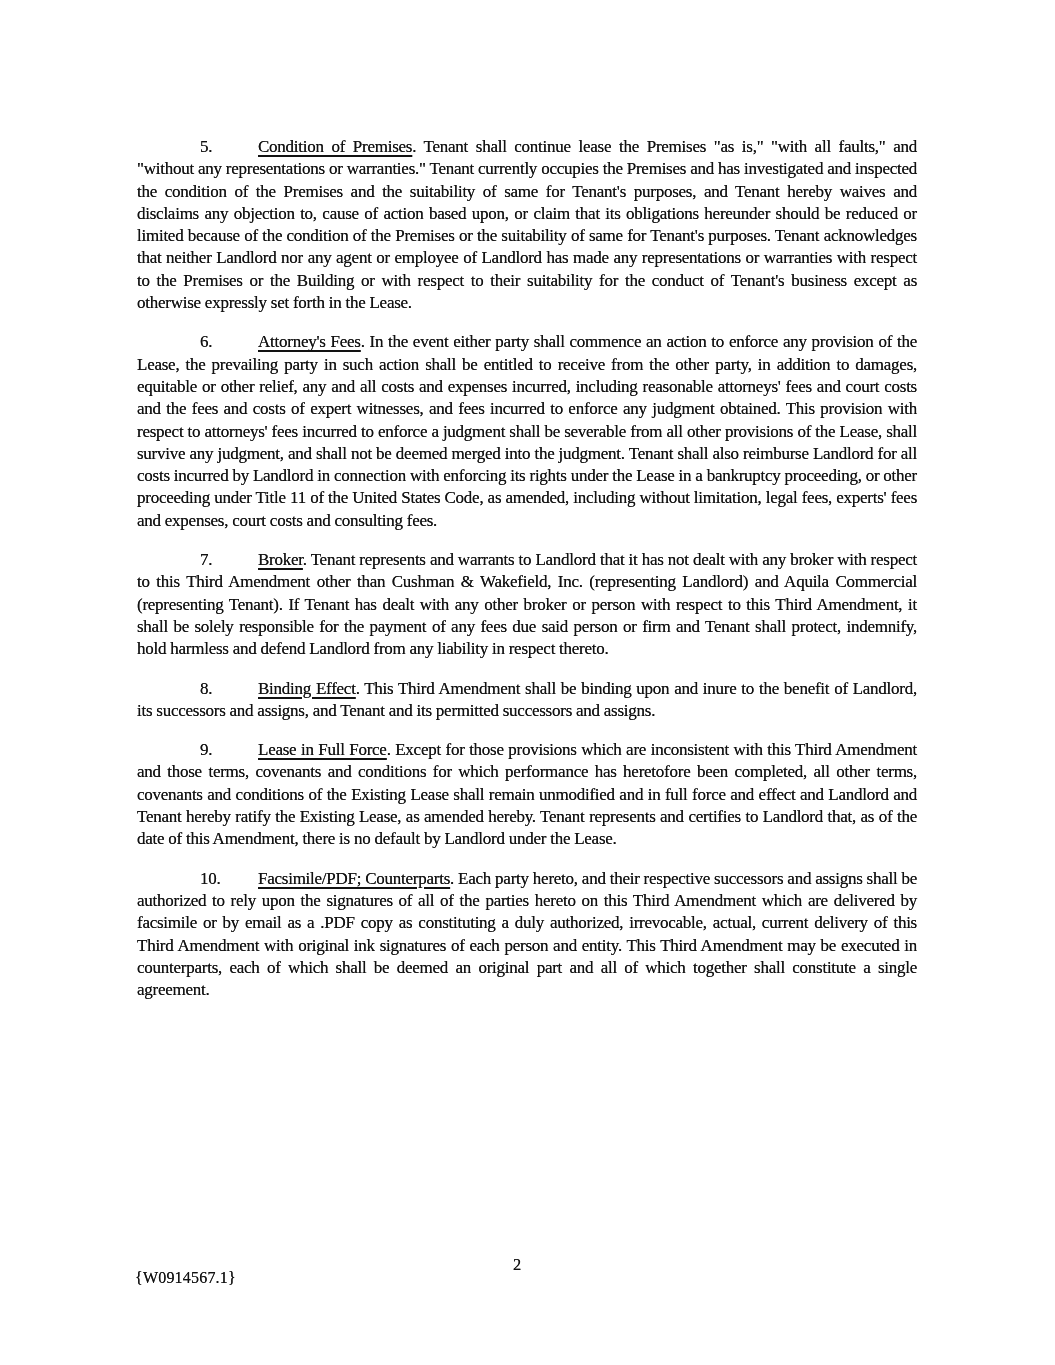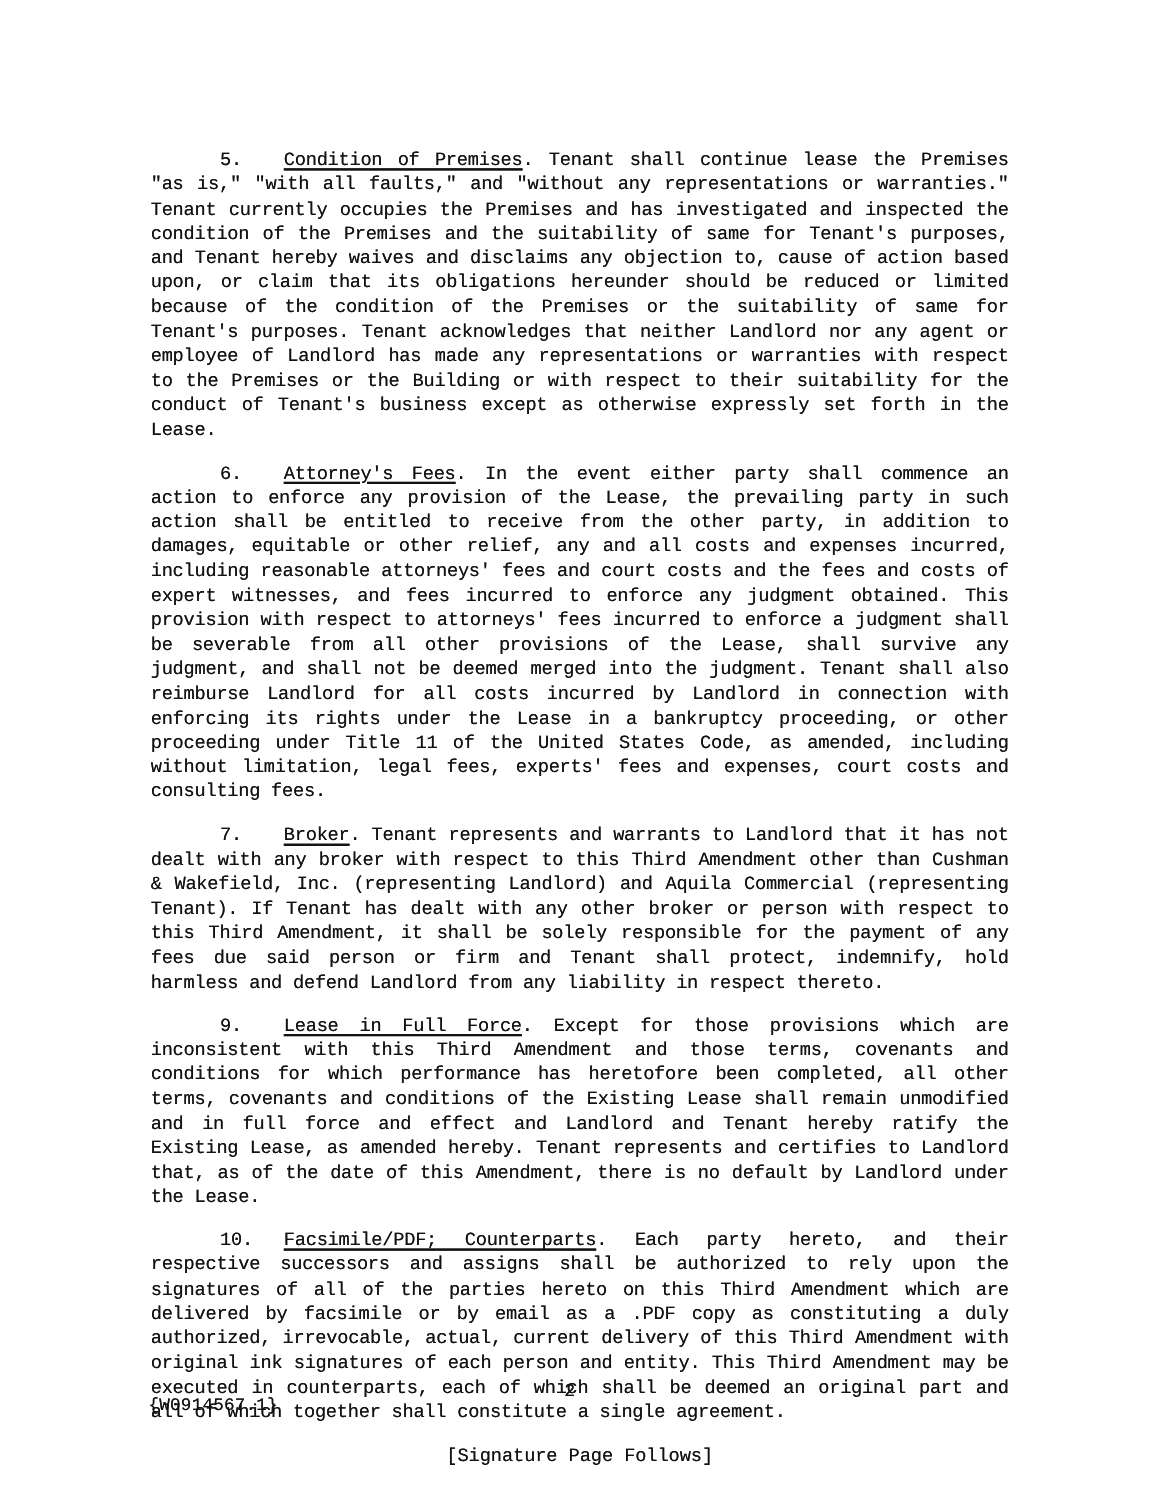--- a/index.html
+++ b/index.html
@@ -6,21 +6,21 @@
     margin: 0;
     padding: 0;
     background: #ffffff;
   }
   .page {
     position: relative;
     width: 1030px;
     height: 1365px;
     background: #ffffff;
     overflow: hidden;
-    font-family: Liberation Mono, monospace;
+    font-family: Liberation Serif, serif;
     color: #121212;
   }
   .content {
     position: absolute;
     left: 137px;
     top: 136px;
     width: 780px;
   }
   p.para {
     margin: 0 0 17px 0;
@@ -71,24 +71,24 @@
 
 <div class="page">
   <div class="content">
 
     <p class="para"><span class="num">5.</span><span class="heading">Condition of Premises</span><span>.  Tenant shall continue lease the Premises "as is," "with all faults," and "without any representations or warranties."  Tenant currently occupies the Premises and has investigated and inspected the condition of the Premises and the suitability of same for Tenant's purposes, and Tenant hereby waives and disclaims any objection to, cause of action based upon, or claim that its obligations hereunder should be reduced or limited because of the condition of the Premises or the suitability of same for Tenant's purposes.  Tenant acknowledges that neither Landlord nor any agent or employee of Landlord has made any representations or warranties with respect to the Premises or the Building or with respect to their suitability for the conduct of Tenant's business except as otherwise expressly set forth in the Lease.</span></p>
 
     <p class="para"><span class="num">6.</span><span class="heading">Attorney's Fees</span><span>.  In the event either party shall commence an action to enforce any provision of the Lease, the prevailing party in such action shall be entitled to receive from the other party, in addition to damages, equitable or other relief, any and all costs and expenses incurred, including reasonable attorneys' fees and court costs and the fees and costs of expert witnesses, and fees incurred to enforce any judgment obtained.  This provision with respect to attorneys' fees incurred to enforce a judgment shall be severable from all other provisions of the Lease, shall survive any judgment, and shall not be deemed merged into the judgment.  Tenant shall also reimburse Landlord for all costs incurred by Landlord in connection with enforcing its rights under the Lease in a bankruptcy proceeding, or other proceeding under Title 11 of the United States Code, as amended, including without limitation, legal fees, experts' fees and expenses, court costs and consulting fees.</span></p>
 
     <p class="para"><span class="num">7.</span><span class="heading">Broker</span><span>.  Tenant represents and warrants to Landlord that it has not dealt with any broker with respect to this Third Amendment other than Cushman &amp; Wakefield, Inc. (representing Landlord) and Aquila Commercial (representing Tenant).  If Tenant has dealt with any other broker or person with respect to this Third Amendment, it shall be solely responsible for the payment of any fees due said person or firm and Tenant shall protect, indemnify, hold harmless and defend Landlord from any liability in respect thereto.</span></p>
 
+    <p class="para"><span class="num">8.</span><span class="heading">Binding Effect</span><span>.  This Third Amendment shall be binding upon and inure to the benefit of Landlord, its successors and assigns, and Tenant and its permitted successors and assigns.</span></p>
 
     <p class="para"><span class="num">9.</span><span class="heading">Lease in Full Force</span><span>.  Except for those provisions which are inconsistent with this Third Amendment and those terms, covenants and conditions for which performance has heretofore been completed, all other terms, covenants and conditions of the Existing Lease shall remain unmodified and in full force and effect and Landlord and Tenant hereby ratify the Existing Lease, as amended hereby.  Tenant represents and certifies to Landlord that, as of the date of this Amendment, there is no default by Landlord under the Lease.</span></p>
 
     <p class="para"><span class="num">10.</span><span class="heading">Facsimile/PDF; Counterparts</span><span>.  Each party hereto, and their respective successors and assigns shall be authorized to rely upon the signatures of all of the parties hereto on this Third Amendment which are delivered by facsimile or by email as a .PDF copy as constituting a duly authorized, irrevocable, actual, current delivery of this Third Amendment with original ink signatures of each person and entity.  This Third Amendment may be executed in counterparts, each of which shall be deemed an original part and all of which together shall constitute a single agreement.</span></p>
 
-    <p class="sig-note">[Signature Page Follows]</p>
 
   </div>
 
   <div class="footer-id">{W0914567.1}</div>
   <div class="footer-page">2</div>
 </div>
 
 </body></html>

